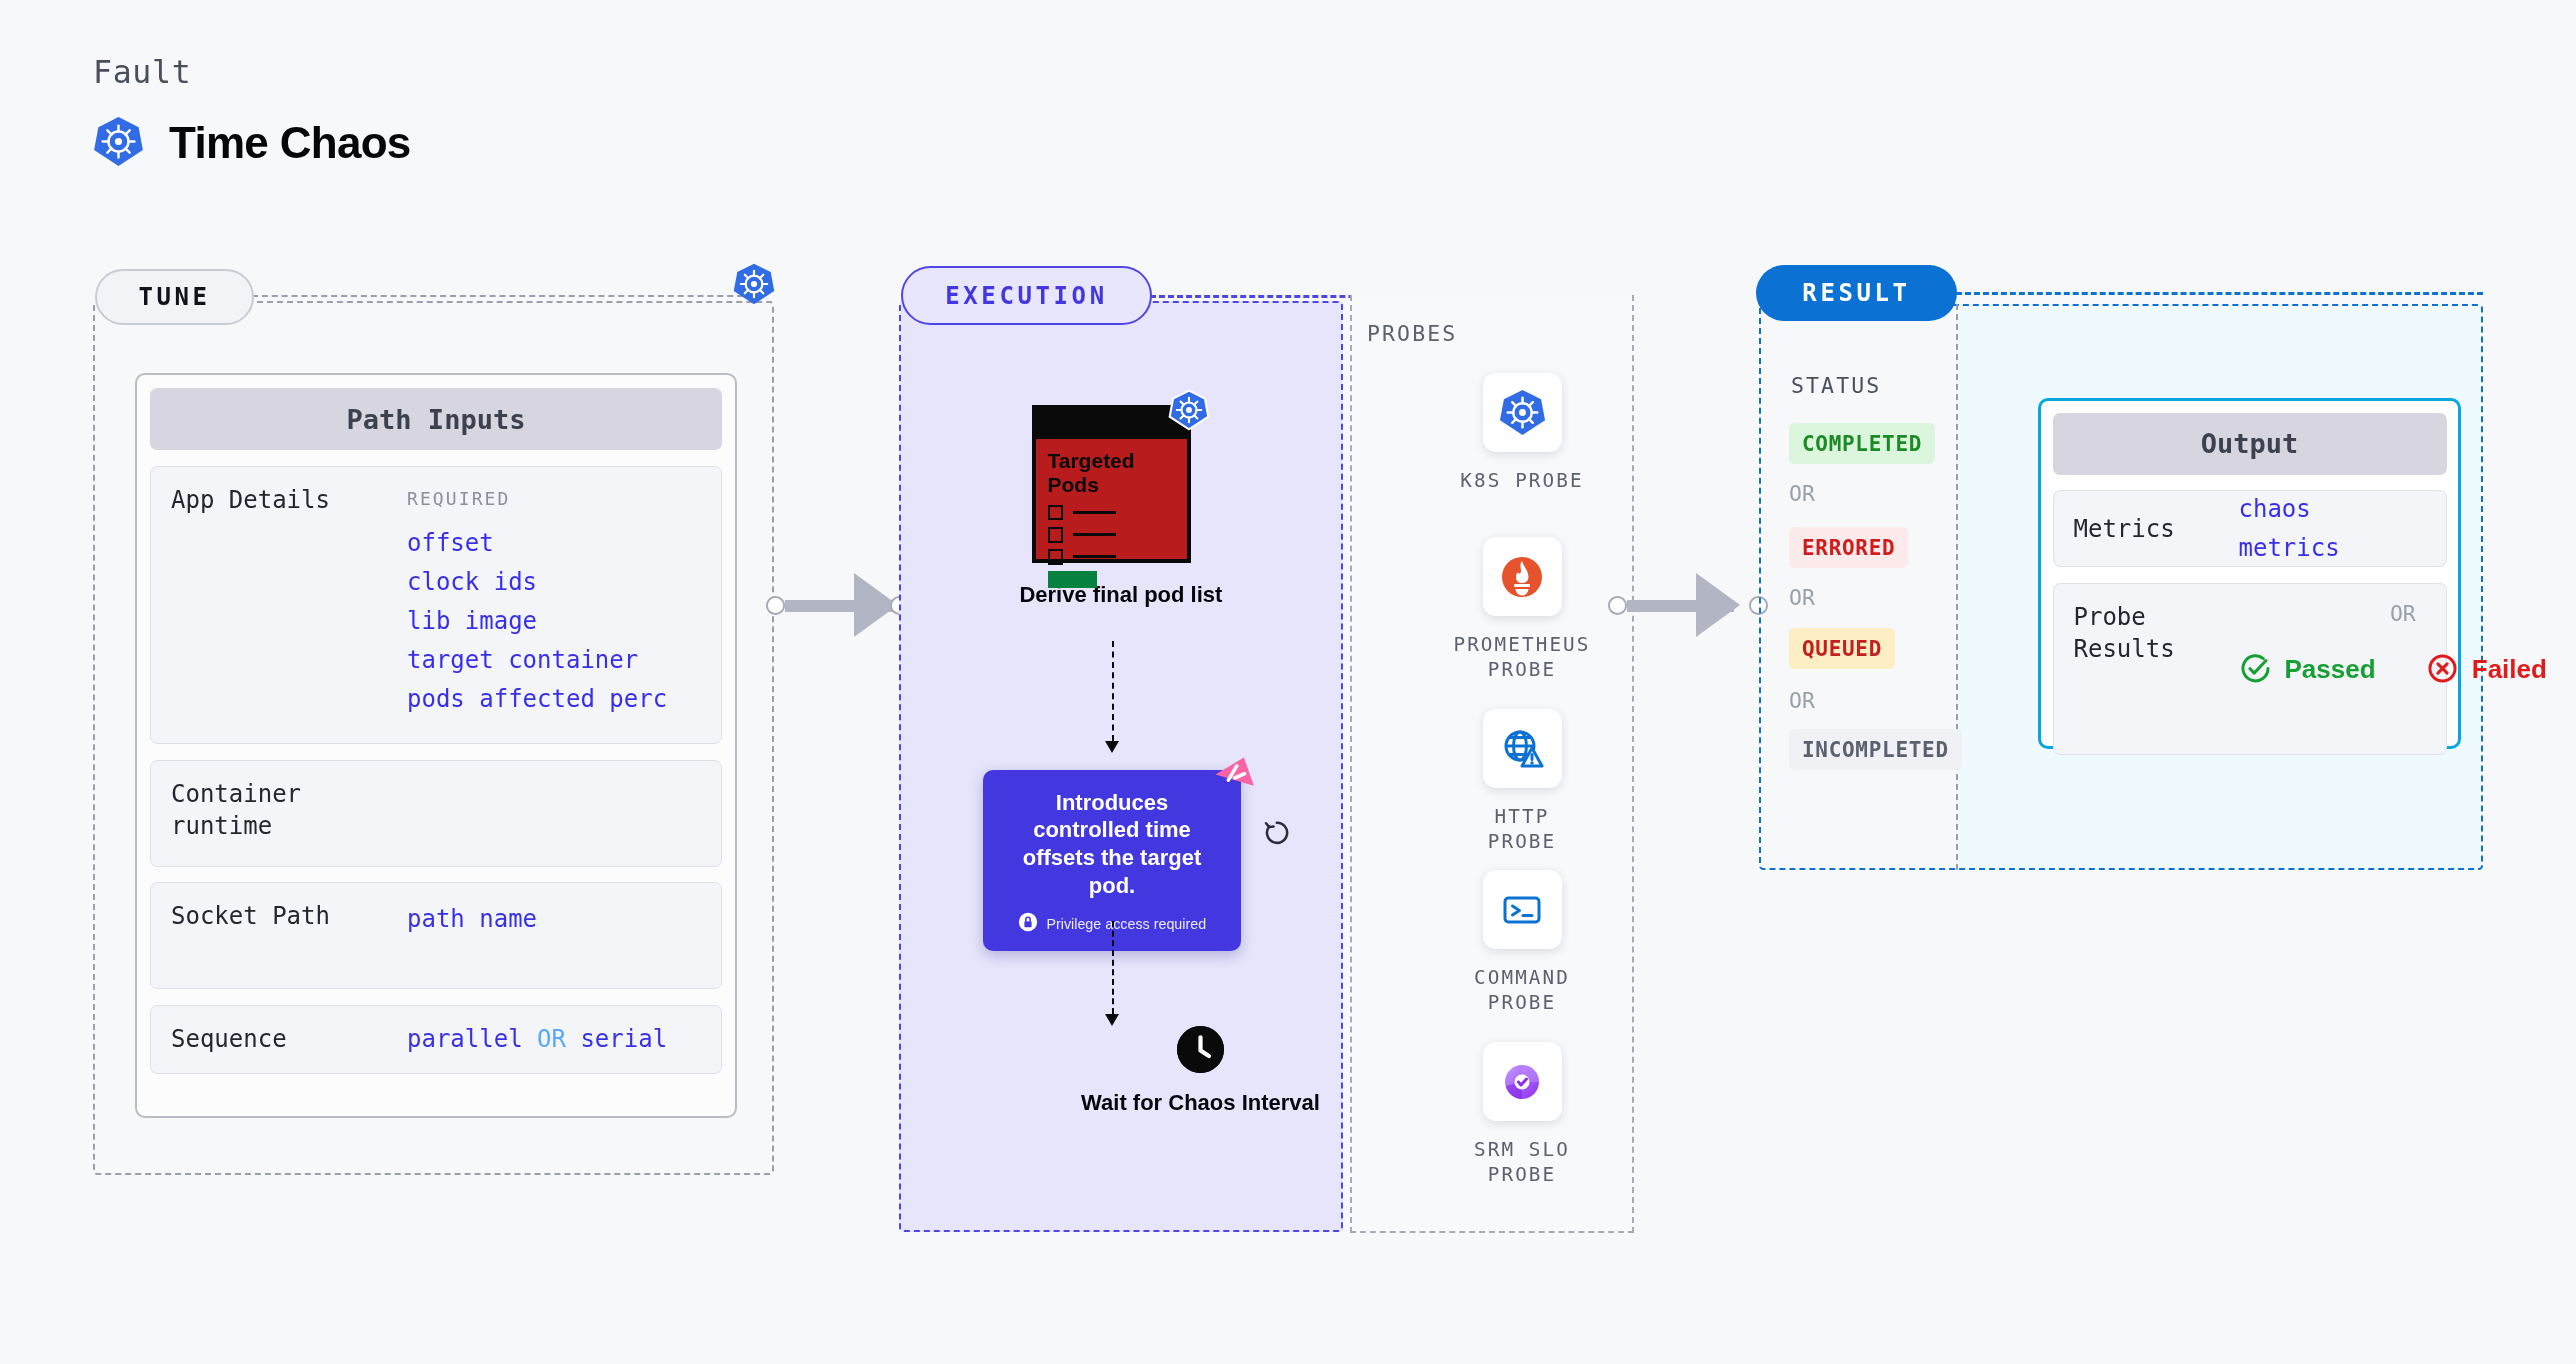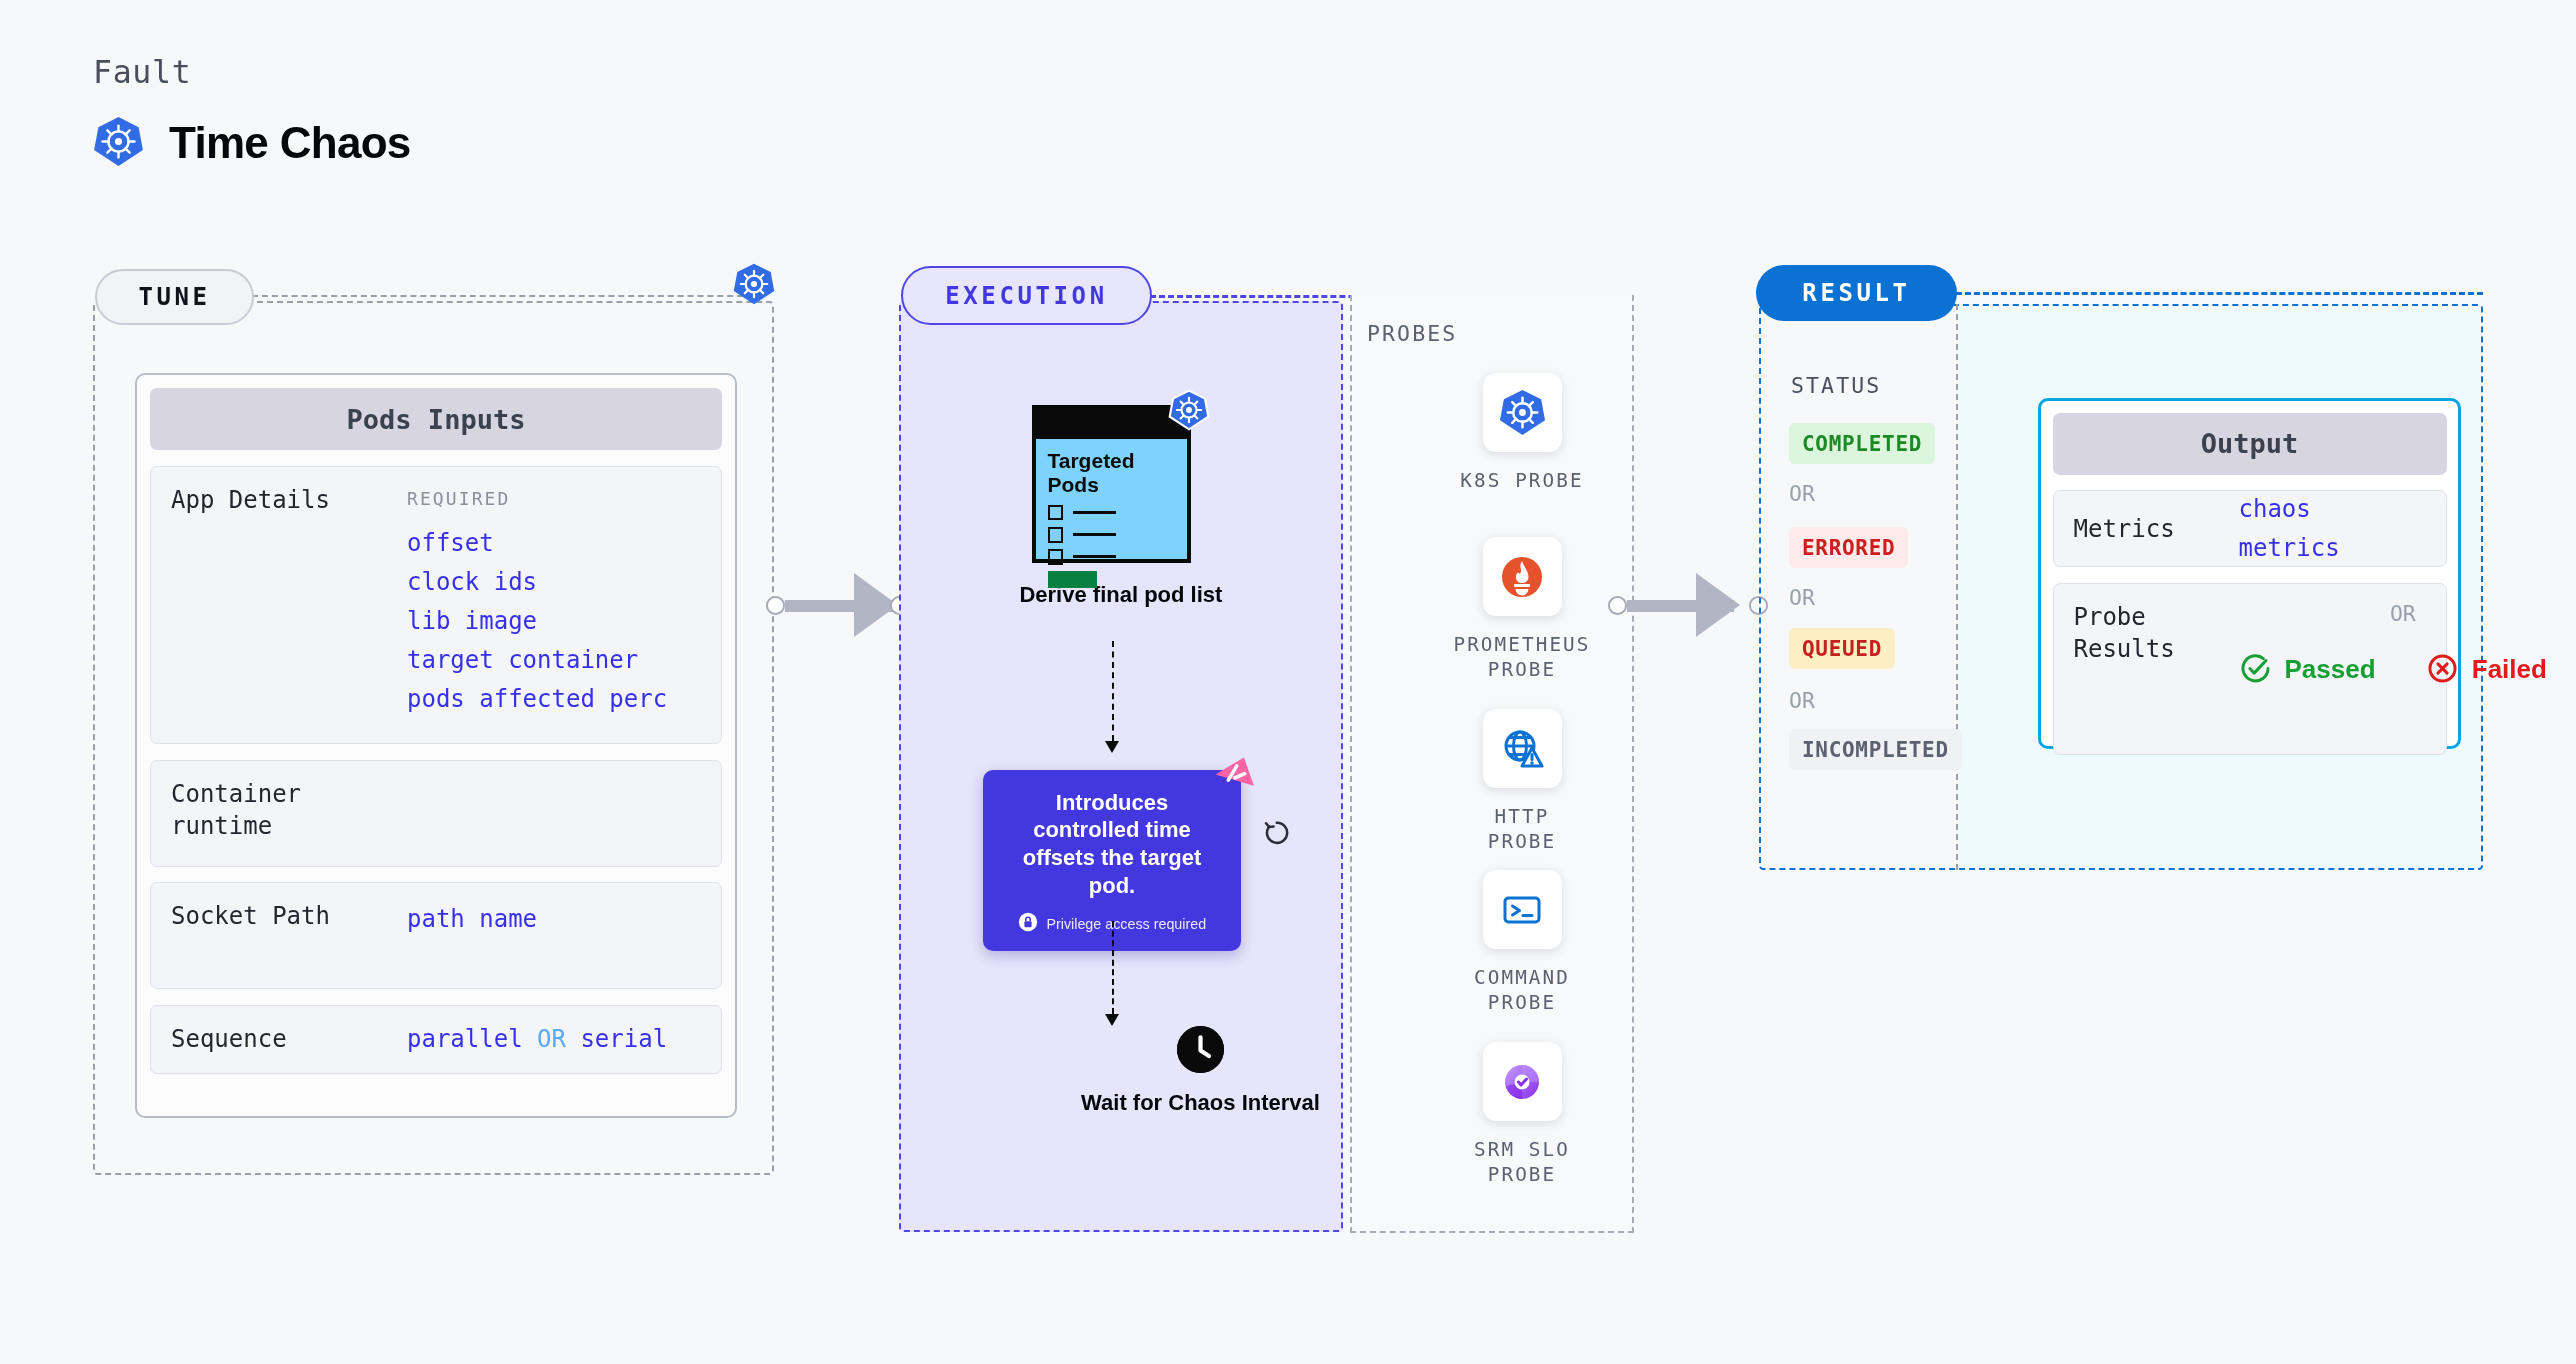--- a/index.html
+++ b/index.html
@@ -140,21 +140,21 @@
   }
   .probe-label{
     margin-top:15.8px;
     font-family:var(--mono);font-size:19.3px;letter-spacing:2.1px;
     color:#5c6170;text-align:center;line-height:1.3;
   }
 
   
   #pods-node{left:1032px;top:405px;width:179px;}
   #pods-card{
-    width:159px;height:158px;background:#7dd3fc;
+    width:159px;height:158px;background:#b91c1c;
     border:4.3px solid #0a0a0a;position:relative;
   }
   #pods-card-top{height:30px;background:#0a0a0a;}
   #pods-card-body{padding:10px 11.5px;}
   #pods-card-title{
     font-size:21px;font-weight:bold;color:#0a0a0a;line-height:1.12;
     margin-bottom:8.6px;
   }
   .pod-row{display:flex;align-items:center;gap:10px;margin-bottom:6.4px;}
   .pod-chk{width:15.8px;height:15.8px;border:2.9px solid #0a0a0a;}
@@ -293,21 +293,21 @@
         <line x1="69" y1="50" x2="80" y2="50"></line>
       <line x1="29" y1="29" x2="37" y2="37"></line>
         <line x1="63" y1="63" x2="71" y2="71"></line>
       <line x1="71" y1="29" x2="63" y2="37"></line>
         <line x1="37" y1="63" x2="29" y2="71"></line>
     </g>
   </svg>
 </div>
 
 <div class="abs" id="user-inputs-card">
-  <div class="card-header">Pods Inputs</div>
+  <div class="card-header">Path Inputs</div>
 
   <div class="field-box" style="height:278px;">
     <div class="field-label">App Details</div>
     <div class="field-values">
       <span class="req-tag">REQUIRED</span>
       <div class="v-blue">offset</div>
       <div class="v-blue">clock ids</div>
       <div class="v-blue">lib image</div>
       <div class="v-blue">target container</div>
       <div class="v-blue">pods affected perc</div>

